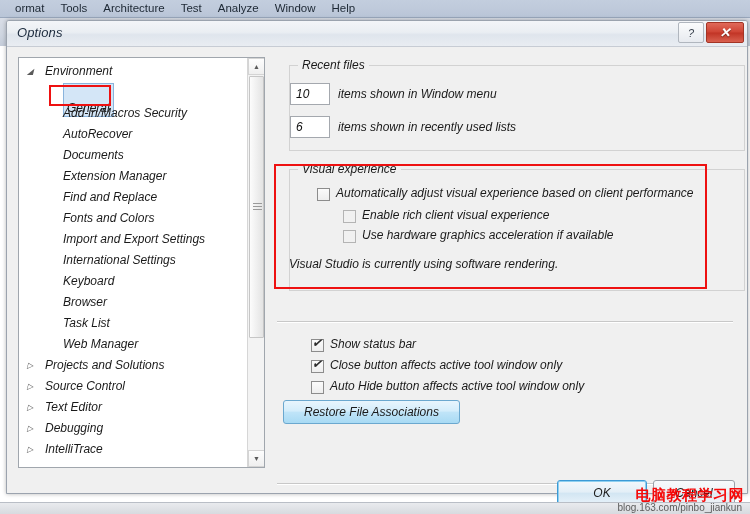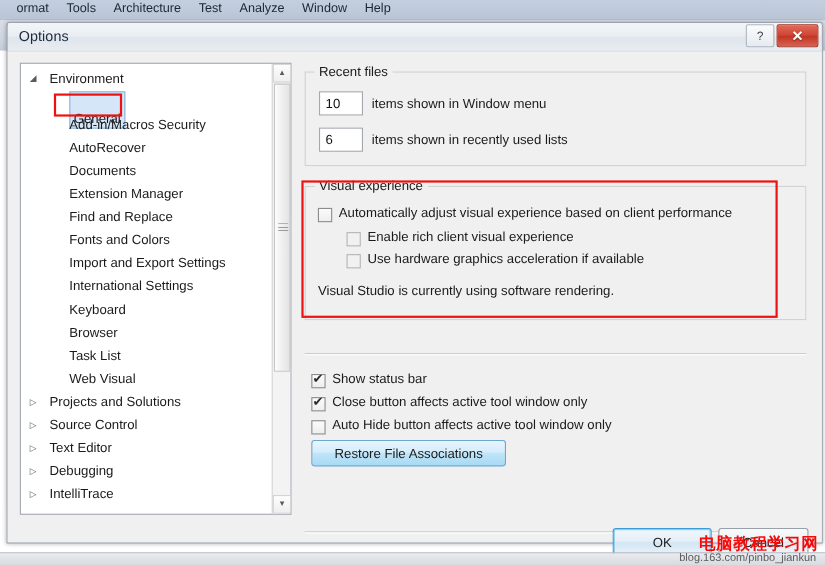--- a/index.html
+++ b/index.html
@@ -51,20 +51,21 @@
     background: #a9a9ab; filter: blur(1.9px); opacity: .85;
   }
 
   
   .dialog {
     position: absolute; left: 6px; top: 20px; width: 742px; height: 474px;
     background: #f0f0f0;
     border: 1px solid #9ba3ae;
     border-radius: 3px 3px 0 0;
     box-shadow: 0 0 4px rgba(0,0,0,.28);
+    font-style: italic;
   }
   .titlebar {
     position: absolute; left: 0; top: 0; width: 740px; height: 26px;
     background: linear-gradient(to bottom,#f3f5f8 0%, #eaeef3 45%, #dfe5ed 55%, #e9edf2 100%);
     border-bottom: 1px solid #c7ccd4;
     border-radius: 2px 2px 0 0;
   }
   .title-text {
     position: absolute; left: 10px; top: 4px;
     font-size: 13px; color: #1b2a3d; letter-spacing: .1px;
@@ -146,36 +147,37 @@
     background: repeating-linear-gradient(to bottom,#9a9a9a 0 1px,transparent 1px 3px);
   }
 
   
   .content { position: absolute; left: 270px; top: 10px; width: 458px; height: 411px; }
 
   .groupbox {
     position: absolute;
     border: 1px solid #d2d2d2;
     background: transparent;
+    margin-left: 12px;
   }
   .gb-title {
     position: absolute; left: 8px; top: -8px;
     background: #f0f0f0; padding: 0 4px;
     font-size: 12px; color: #1a1a1a;
   }
 
   .numbox {
     position: absolute; width: 40px; height: 22px;
     background: #ffffff; border: 1px solid #a4a8ae;
     font-size: 12px; color: #111; padding-left: 5px; line-height: 20px;
   }
   .fieldlabel { position: absolute; font-size: 12px; color: #1a1a1a; line-height: 22px; }
 
   
-  .cb { position: absolute; display: flex; align-items: flex-end; }
+  .cb { position: absolute; display: flex; align-items: center; padding-left: 28px; }
   .cbbox {
     width: 13px; height: 13px; flex: 0 0 13px;
     border: 1px solid #8c8c8c;
     background: linear-gradient(to bottom,#fbfbfb,#eeeeee);
     position: relative; margin-top: 2px;
   }
   .cbbox.disabled { border-color: #b4b4b4; background: #f1f1f1; }
   .cbbox.checked::after {
     content: "✔";
     position: absolute; left: 0px; top: -3px;
@@ -306,21 +308,21 @@
           <div class="tnode child">
             <span class="lbl">Keyboard</span>
           </div>
           <div class="tnode child">
             <span class="lbl">Browser</span>
           </div>
           <div class="tnode child">
             <span class="lbl">Task List</span>
           </div>
           <div class="tnode child">
-            <span class="lbl">Web Visual</span>
+            <span class="lbl">Web Manager</span>
           </div>
           <div class="tnode">
             <span class="arrow">▷</span>
             <span class="lbl">Projects and Solutions</span>
           </div>
           <div class="tnode">
             <span class="arrow">▷</span>
             <span class="lbl">Source Control</span>
           </div>
           <div class="tnode">

